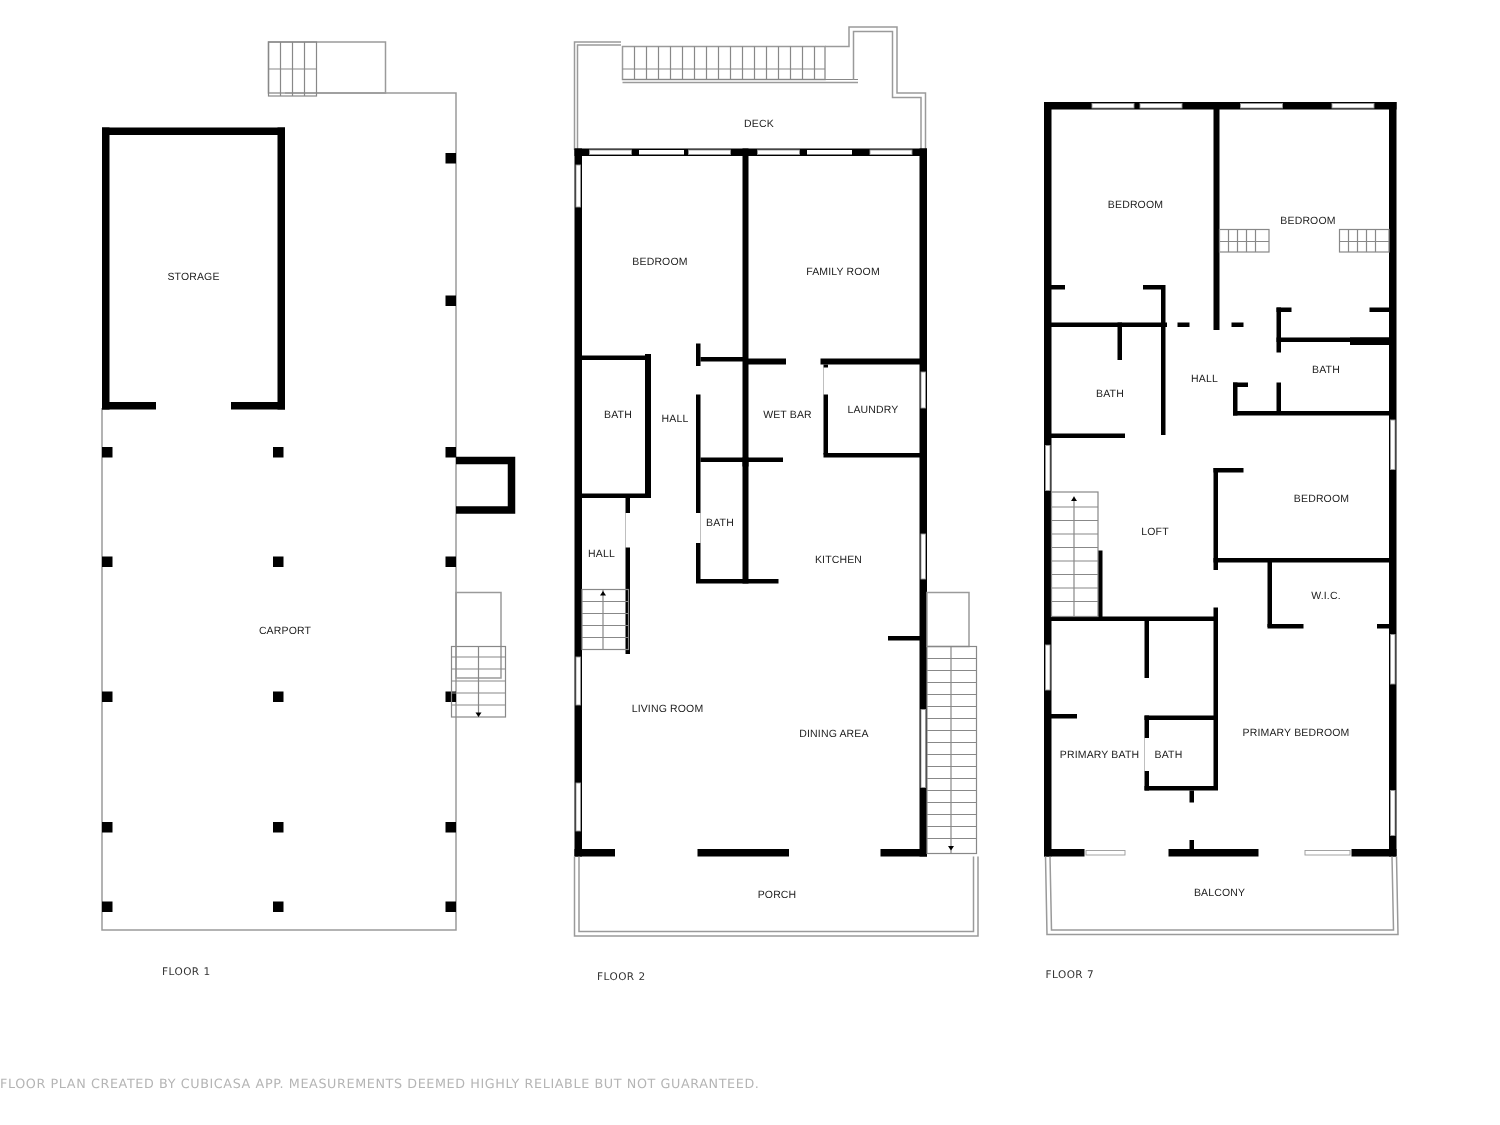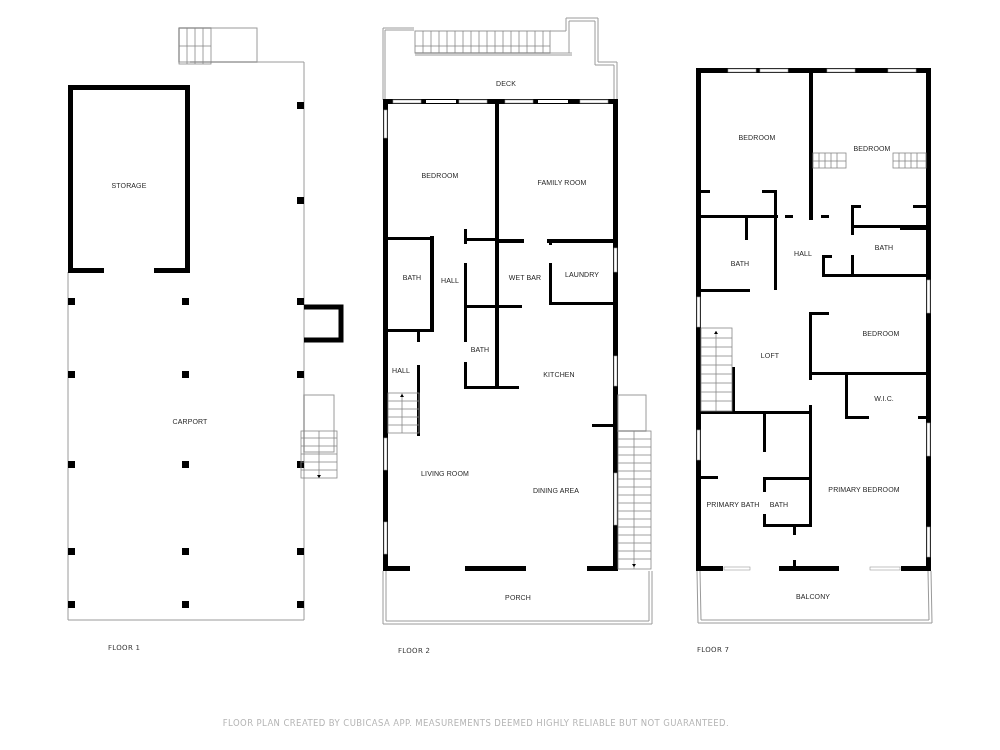--- a/index.html
+++ b/index.html
@@ -1,20 +1,20 @@
 <!DOCTYPE html>
 <html><head>
 <meta charset="utf-8">
 <style>
   html, body { margin: 0; padding: 0; background: #ffffff; }
   body { width: 1000px; height: 750px; position: relative; overflow: hidden; font-family: "Liberation Sans", sans-serif; }
   svg.plan { position: absolute; left: 0; top: 0; width: 1000px; height: 750px; }
   .lbl { position: absolute; font-family: "Liberation Sans", sans-serif; font-size: 7px; color: #222; white-space: nowrap; transform: translate(-50%, -50%); letter-spacing: 0.1px; }
   .flabel { position: absolute; font-family: "DejaVu Sans", sans-serif; font-size: 7px; color: #333; white-space: nowrap; letter-spacing: 0.3px; }
-  .footer { position: absolute; left: 0; width: 952px; top: 718px; text-align: center; font-family: "DejaVu Sans", sans-serif; font-size: 8.5px; color: #b5b5b5; letter-spacing: 0.4px; }
+  .footer { position: absolute; left: 0; width: 952px; top: 718px; font-family: "DejaVu Sans", sans-serif; font-size: 8.5px; color: #b5b5b5; letter-spacing: 0.4px; }
   .wall { fill: #000; }
   .thin { fill: none; stroke: #9a9a9a; stroke-width: 1; }
   .stair { fill: none; stroke: #888; stroke-width: 0.8; }
   .win { fill: #fff; stroke: #999; stroke-width: 0.6; }
   .gap { fill: #fff; }
 </style>
 </head>
 <body>
 
 <svg class="plan" viewBox="0 0 1000 750" xmlns="http://www.w3.org/2000/svg">

